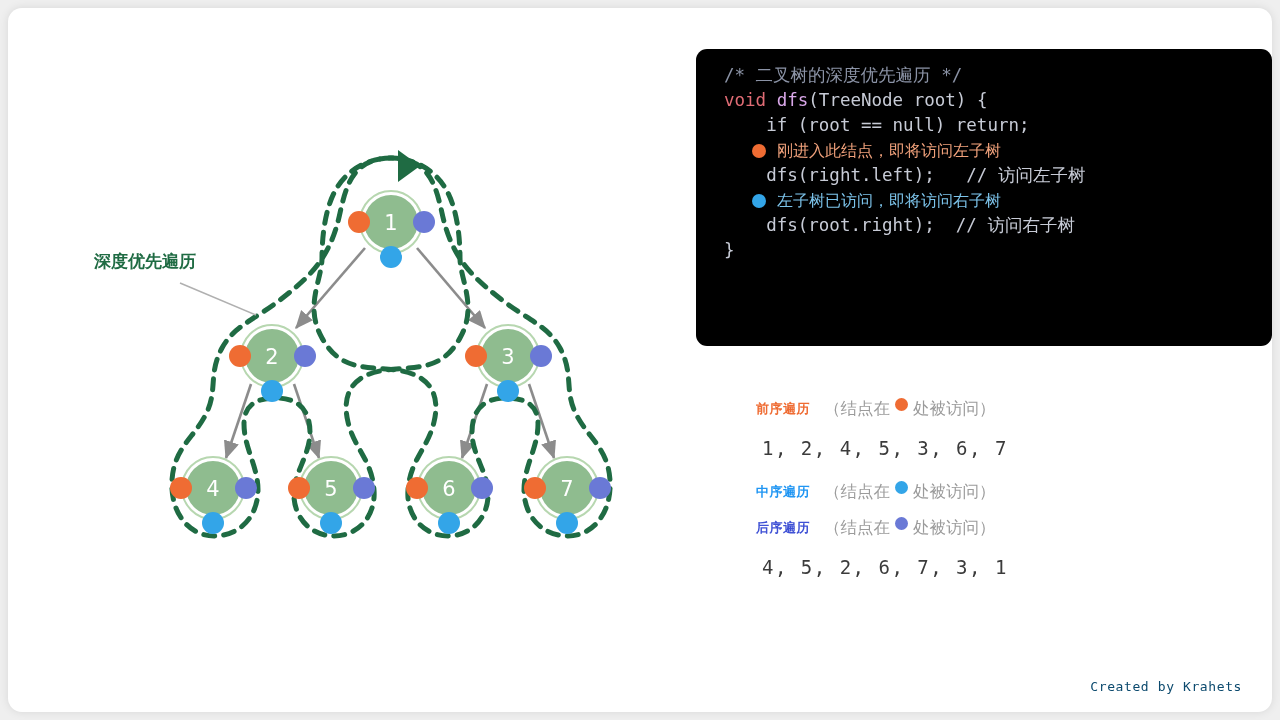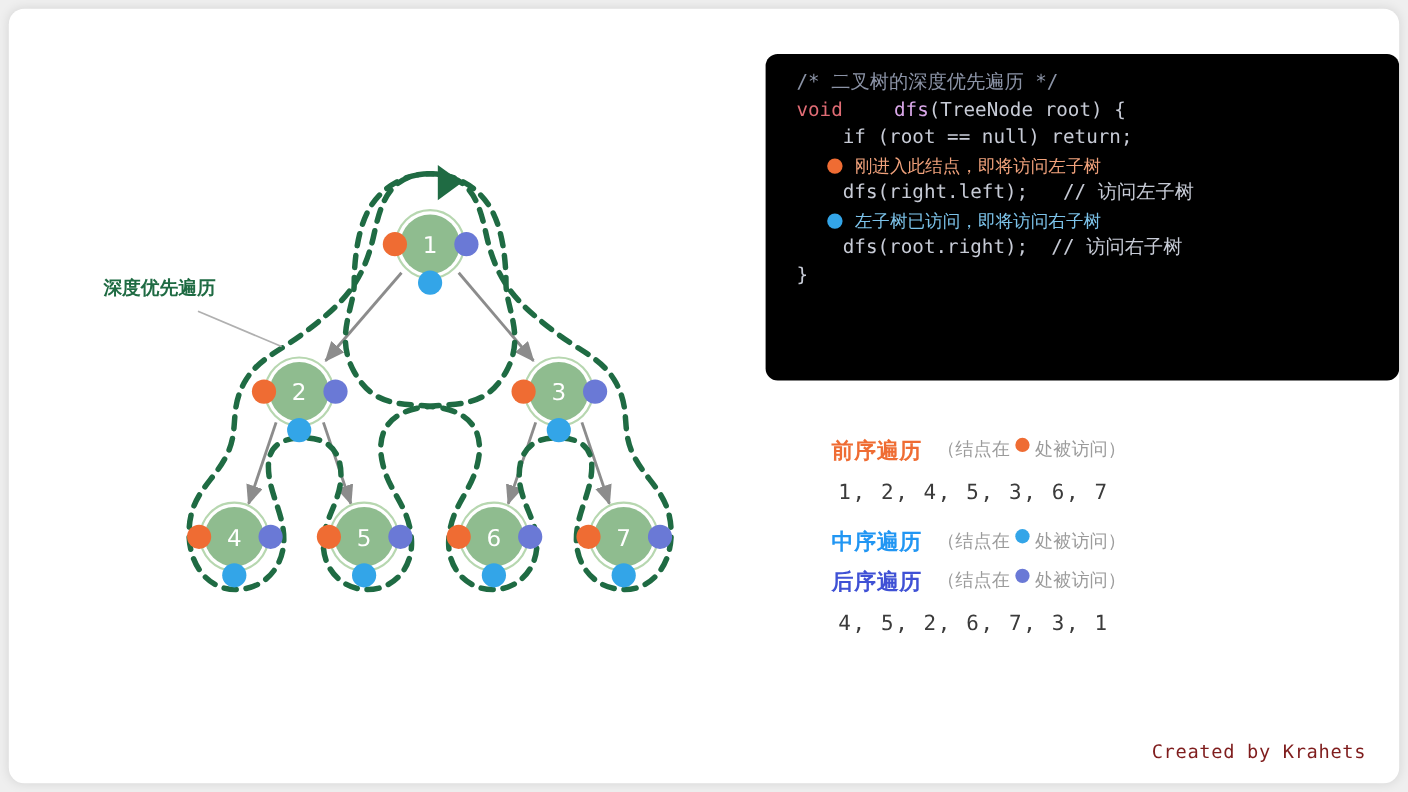--- a/index.html
+++ b/index.html
@@ -70,21 +70,21 @@
   }
   .code-line {
     font-family: "DejaVu Sans Mono", monospace;
     font-size: 17.5px;
     line-height: 25px;
     white-space: pre;
     color: #c7cbd6;
   }
   .cmt { color: #8b93a6; }
   .kw  { color: #e06c75; }
-  .fn  { color: #d9a7e8; margin-left: 36px; }
+  .fn  { color: #d9a7e8; }
   .ann-line {
     display: flex;
     align-items: center;
     line-height: 25px;
     padding-left: 28px;
   }
   .ann-dot {
     width: 14px;
     height: 14px;
     border-radius: 50%;
@@ -104,21 +104,21 @@
     width: 430px;
   }
   .res-group { margin-bottom: 4px; }
   .res-head {
     display: flex;
     align-items: center;
     height: 32px;
   }
   .res-title {
     font-family: "DejaVu Sans", sans-serif;
-    font-size: 20px;
+    font-size: 13px;
     font-weight: bold;
     letter-spacing: 0.5px;
   }
   .res-note {
     display: flex;
     align-items: flex-start;
     margin-left: 14px;
     font-family: "DejaVu Sans", sans-serif;
     font-size: 16.5px;
     color: #9b9b9b;
@@ -139,22 +139,22 @@
     line-height: 47px;
     padding-left: 6px;
   }
 
   
   #footer {
     position: absolute;
     right: 30px;
     bottom: 18px;
     font-family: "DejaVu Sans Mono", monospace;
-    font-size: 17px;
-    color: #7f1d1d;
+    font-size: 13px;
+    color: #0c4a6e;
     letter-spacing: 0.6px;
   }
 </style>
 </head>
 <body>
 
 <div id="canvas">
   <div id="card">
 
     <div id="tree-panel">

